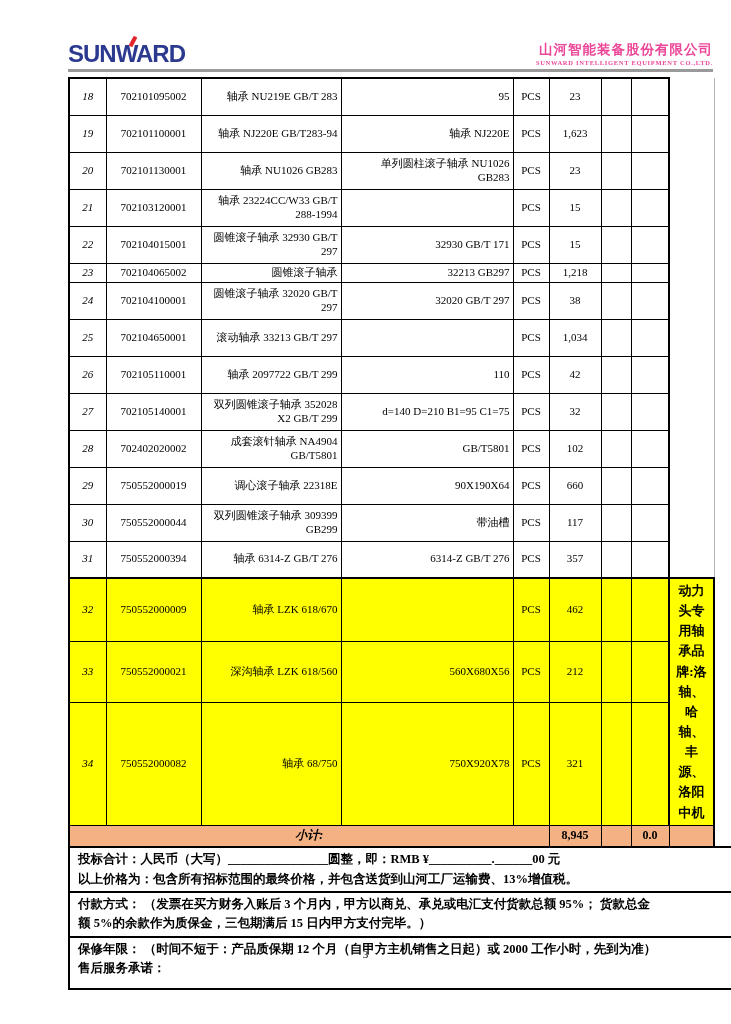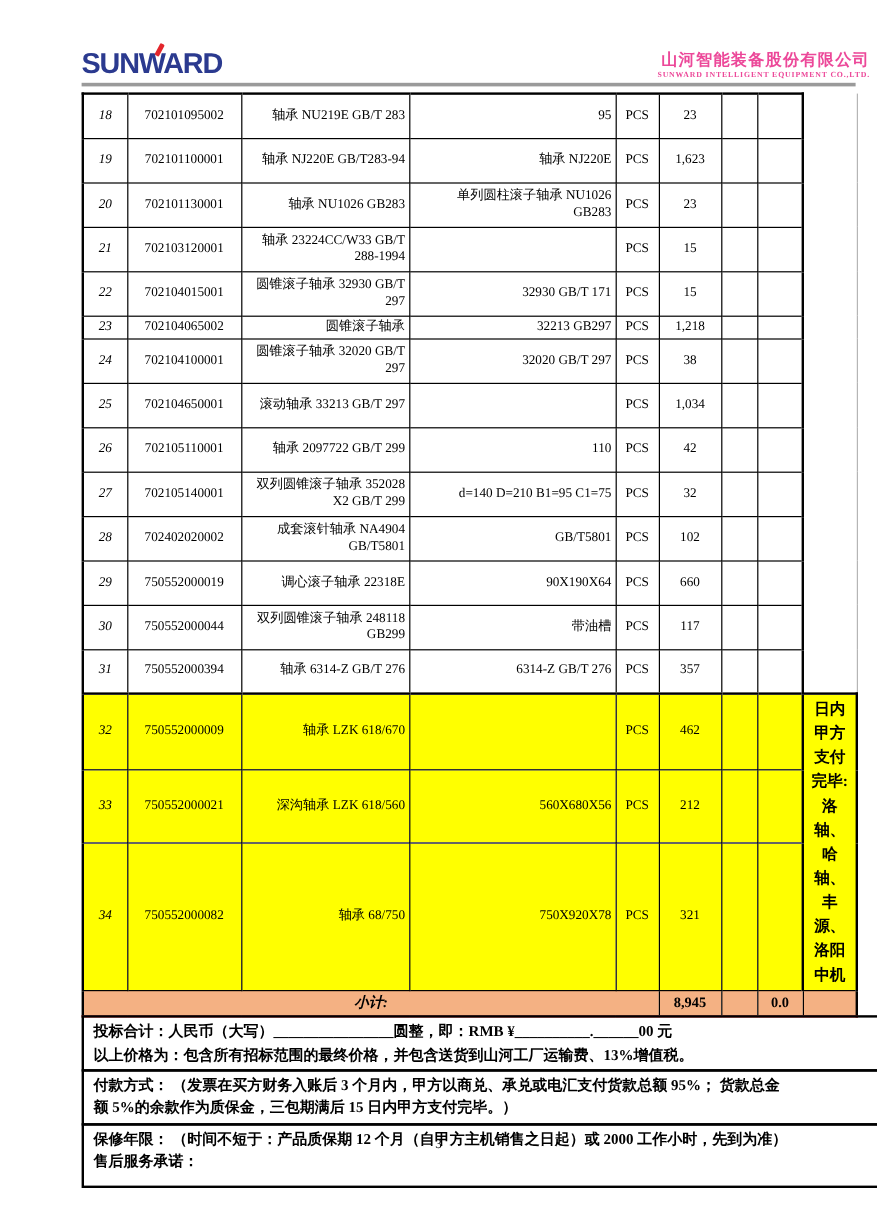--- a/index.html
+++ b/index.html
@@ -6,21 +6,21 @@
     --highlight:#ffff00;
     --subtotal-bg:#f4b183;
     --logo-blue:#2b3a8f;
     --logo-red:#e3262c;
     --thin-gray:#b5b5b5;
   }
   *{box-sizing:border-box;margin:0;padding:0;}
   body{background:#ffffff;font-family:"Liberation Serif","DejaVu Serif",serif;}
   .page{
     position:relative;width:731px;height:1024px;background:#fff;
-    padding:30px 6px 0 68px;overflow:hidden;
+    padding:30px 18px 0 68px;overflow:hidden;
   }
   
   .header{display:flex;justify-content:space-between;align-items:flex-end;height:36px;}
   .logo{position:relative;font-family:"Liberation Sans","DejaVu Sans",sans-serif;
     font-weight:bold;font-size:24px;letter-spacing:-1px;color:var(--logo-blue);line-height:1;}
   .logo-accent{position:absolute;left:63px;top:-6px;width:4px;height:11px;
     background:var(--logo-red);transform:rotate(28deg);border-radius:1px;}
   .company{text-align:right;color:#ec4899;font-family:Liberation Serif, serif;}
   .company-cn{font-size:13.5px;font-weight:bold;letter-spacing:1px;line-height:1.2;}
   .company-en{font-size:6.5px;font-weight:bold;letter-spacing:0.7px;margin-top:1px;}
@@ -217,21 +217,21 @@
       <td class="c-spec">90X190X64</td>
       <td>PCS</td>
       <td>660</td>
       <td></td>
       <td class="c-p2"></td>
       <td class="ghost"></td>
     </tr>
         <tr>
       <td>30</td>
       <td>750552000044</td>
-      <td class="c-name">双列圆锥滚子轴承 248118 GB299</td>
+      <td class="c-name">双列圆锥滚子轴承 309399 GB299</td>
       <td class="c-spec">带油槽</td>
       <td>PCS</td>
       <td>117</td>
       <td></td>
       <td class="c-p2"></td>
       <td class="ghost"></td>
     </tr>
         <tr>
       <td>31</td>
       <td>750552000394</td>
@@ -246,21 +246,21 @@
         <tr class="hl hl-first">
       <td>32</td>
       <td>750552000009</td>
       <td class="c-name">轴承 LZK 618/670</td>
       <td class="c-spec"></td>
       <td>PCS</td>
       <td>462</td>
       <td></td>
       <td class="c-p2"></td>
 
-    <td class="note-cell" rowspan="3">日内甲方支付完毕:洛轴、哈轴、丰源、洛阳中机</td>
+    <td class="note-cell" rowspan="3">动力头专用轴承品牌:洛轴、哈轴、丰源、洛阳中机</td>
         </tr>
         <tr class="hl">
       <td>33</td>
       <td>750552000021</td>
       <td class="c-name">深沟轴承 LZK 618/560</td>
       <td class="c-spec">560X680X56</td>
       <td>PCS</td>
       <td>212</td>
       <td></td>
       <td class="c-p2"></td>

